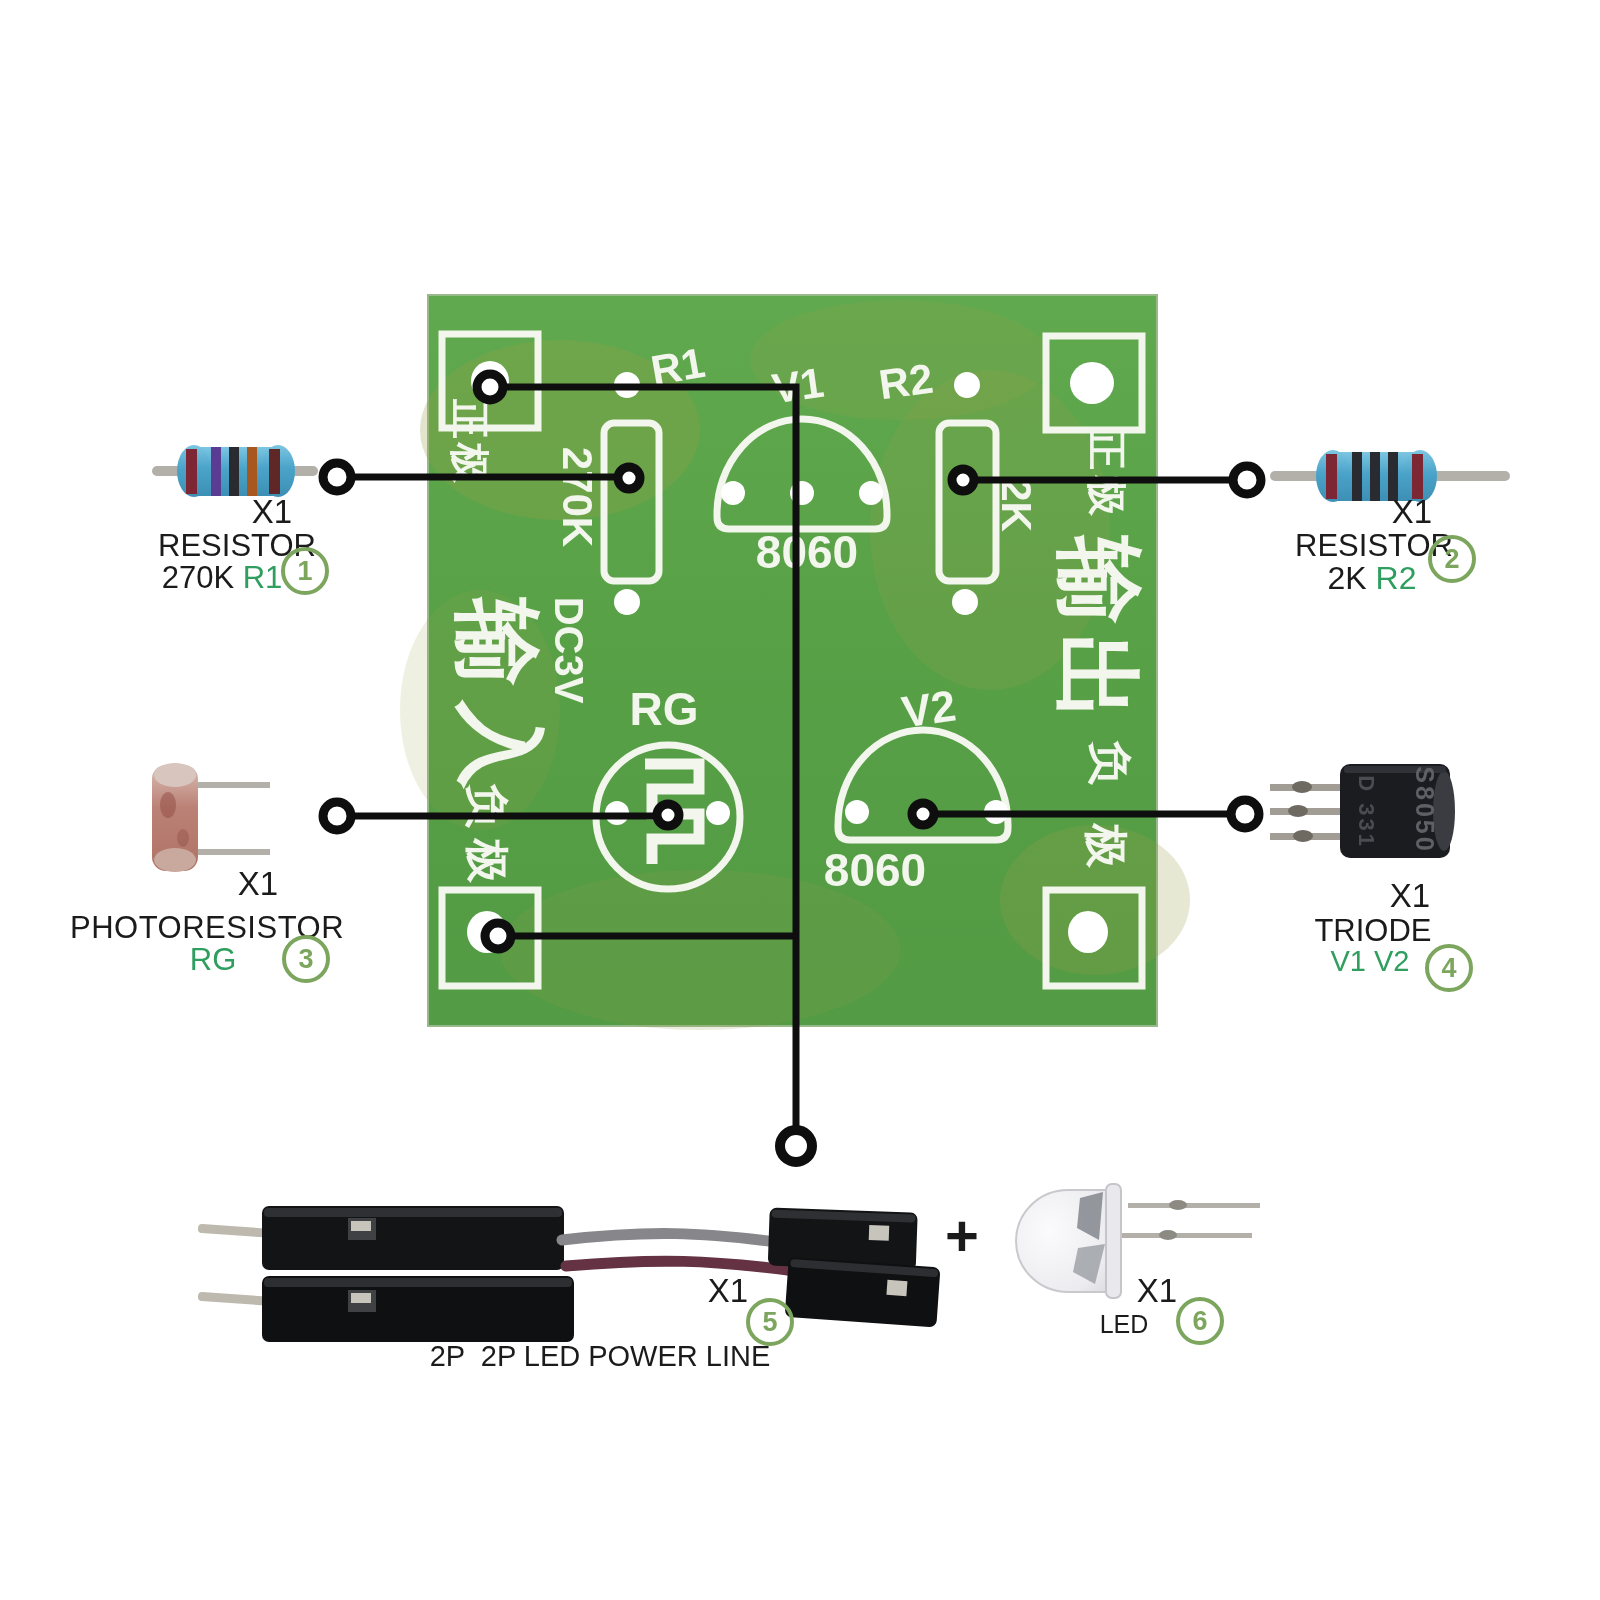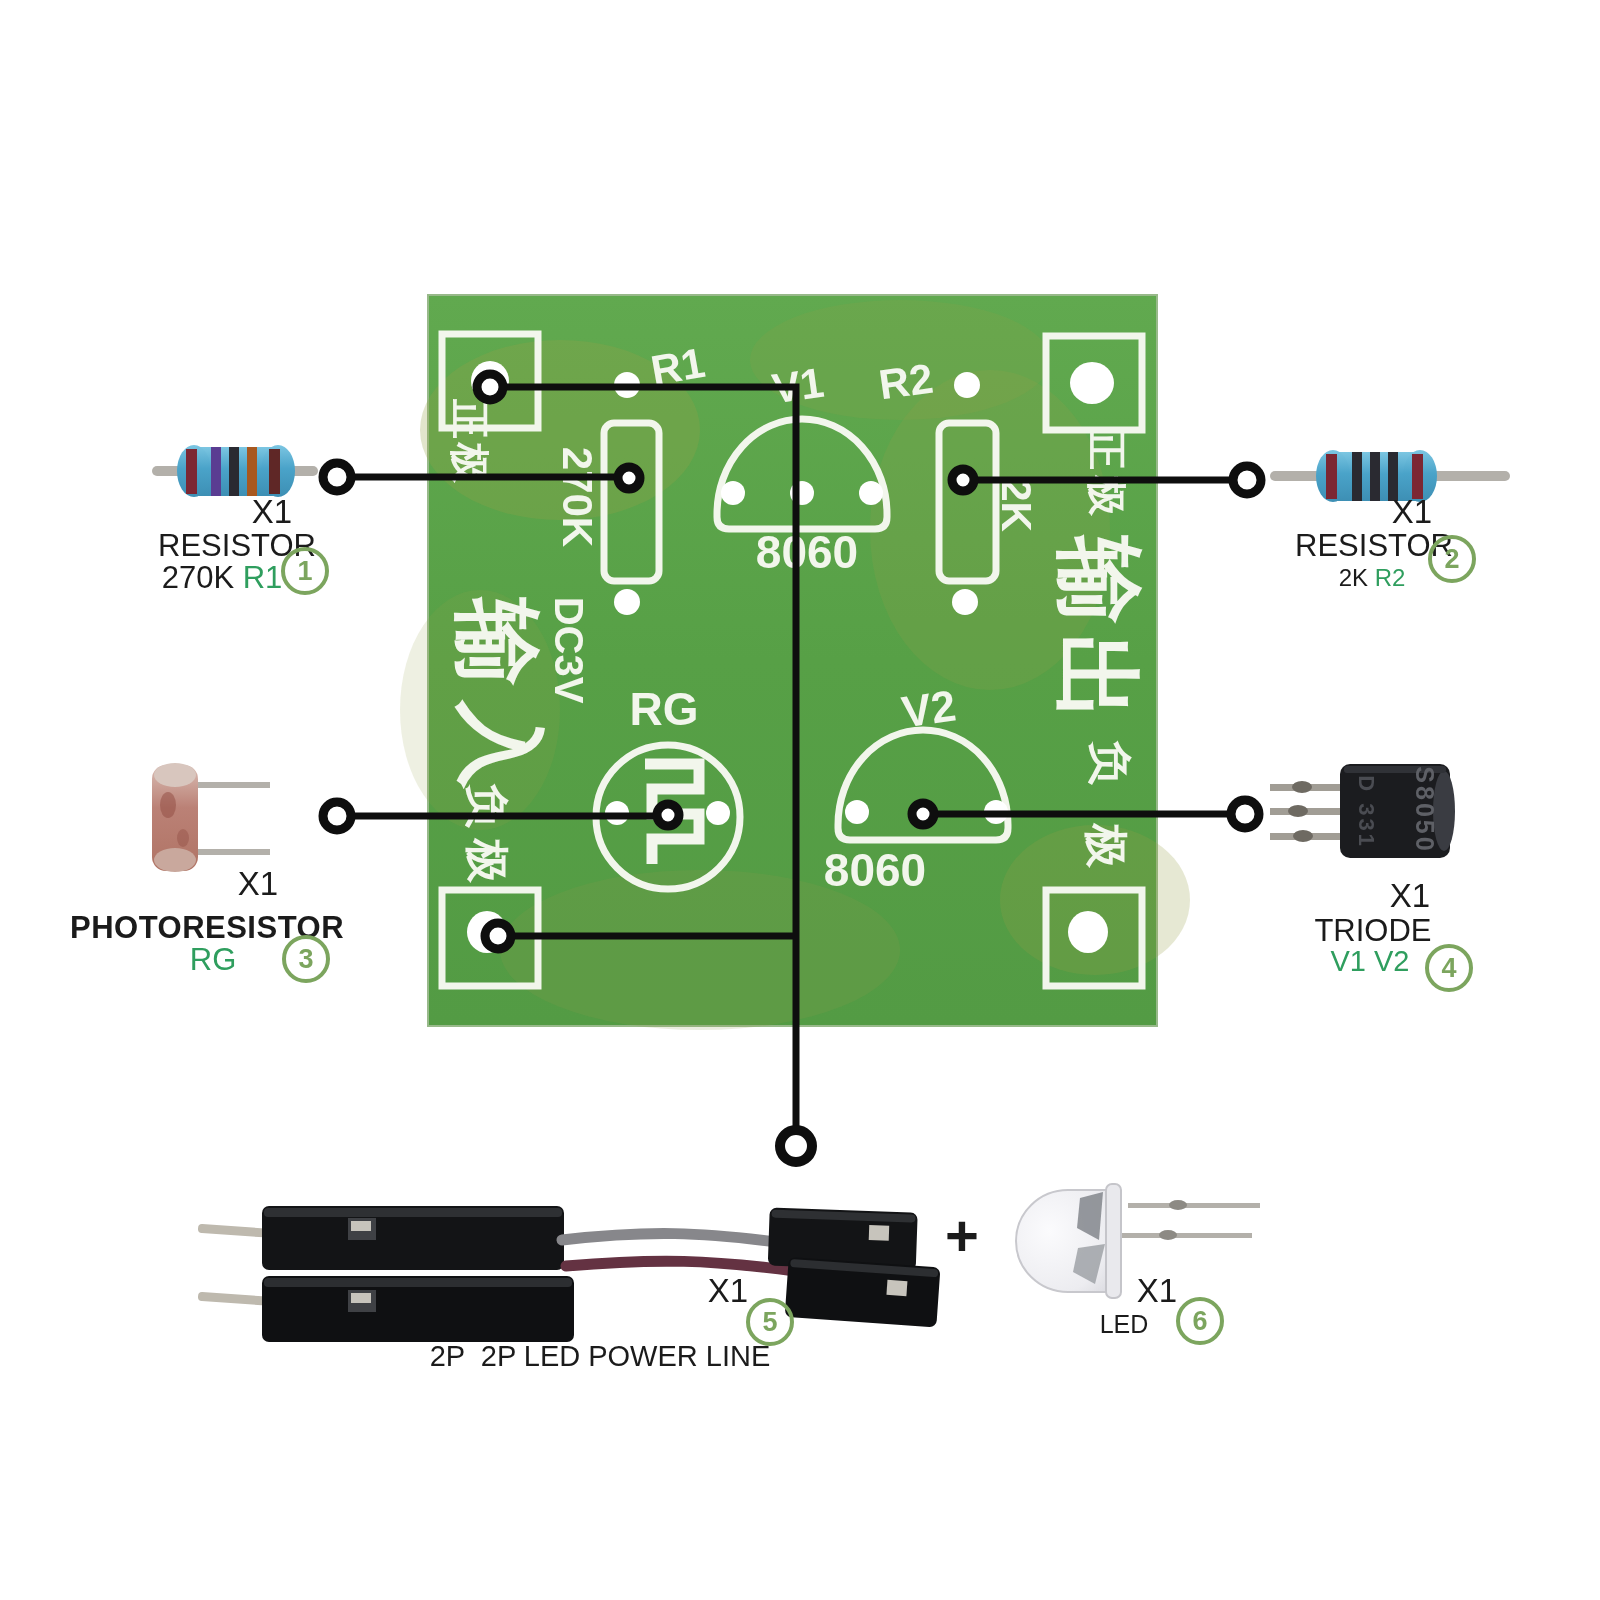--- a/index.html
+++ b/index.html
@@ -221,25 +221,25 @@
 <div class="lbl r90 mark" style="left:1424px;top:810px;font-size:25px;">S8050</div>
 <div class="lbl r90 mark" style="left:1366px;top:812px;font-size:22px;color:#4a4c52;">D 331</div>
 
 <div class="lbl" style="left:272px;top:512px;font-size:33px;">X1</div>
 <div class="lbl" style="left:237px;top:546px;font-size:31px;">RESISTOR</div>
 <div class="lbl" style="left:222px;top:578px;font-size:31px;"><span>270K</span> <span class="grn">R1</span></div>
 <div class="lbl badge" style="left:305px;top:571px;">1</div>
 
 <div class="lbl" style="left:1412px;top:512px;font-size:33px;">X1</div>
 <div class="lbl" style="left:1374px;top:546px;font-size:31px;">RESISTOR</div>
-<div class="lbl" style="left:1372px;top:578px;font-size:24px;"><span>2K</span> <span class="grn">R2</span></div>
+<div class="lbl" style="left:1372px;top:578px;font-size:32px;"><span>2K</span> <span class="grn">R2</span></div>
 <div class="lbl badge" style="left:1452px;top:559px;">2</div>
 
 <div class="lbl" style="left:258px;top:884px;font-size:33px;">X1</div>
-<div class="lbl" style="left:207px;top:928px;font-size:31px;font-weight:bold;letter-spacing:0.5px;">PHOTORESISTOR</div>
+<div class="lbl" style="left:207px;top:928px;font-size:31px;font-weight:normal;letter-spacing:0.5px;">PHOTORESISTOR</div>
 <div class="lbl grn" style="left:213px;top:960px;font-size:31px;">RG</div>
 <div class="lbl badge" style="left:306px;top:959px;">3</div>
 
 <div class="lbl" style="left:1410px;top:896px;font-size:33px;">X1</div>
 <div class="lbl" style="left:1373px;top:931px;font-size:31px;">TRIODE</div>
 <div class="lbl grn" style="left:1370px;top:961px;font-size:29px;">V1 V2</div>
 <div class="lbl badge" style="left:1449px;top:968px;">4</div>
 
 <div class="lbl" style="left:728px;top:1291px;font-size:33px;">X1</div>
 <div class="lbl" style="left:600px;top:1356px;font-size:29px;">2P  2P LED POWER LINE</div>

